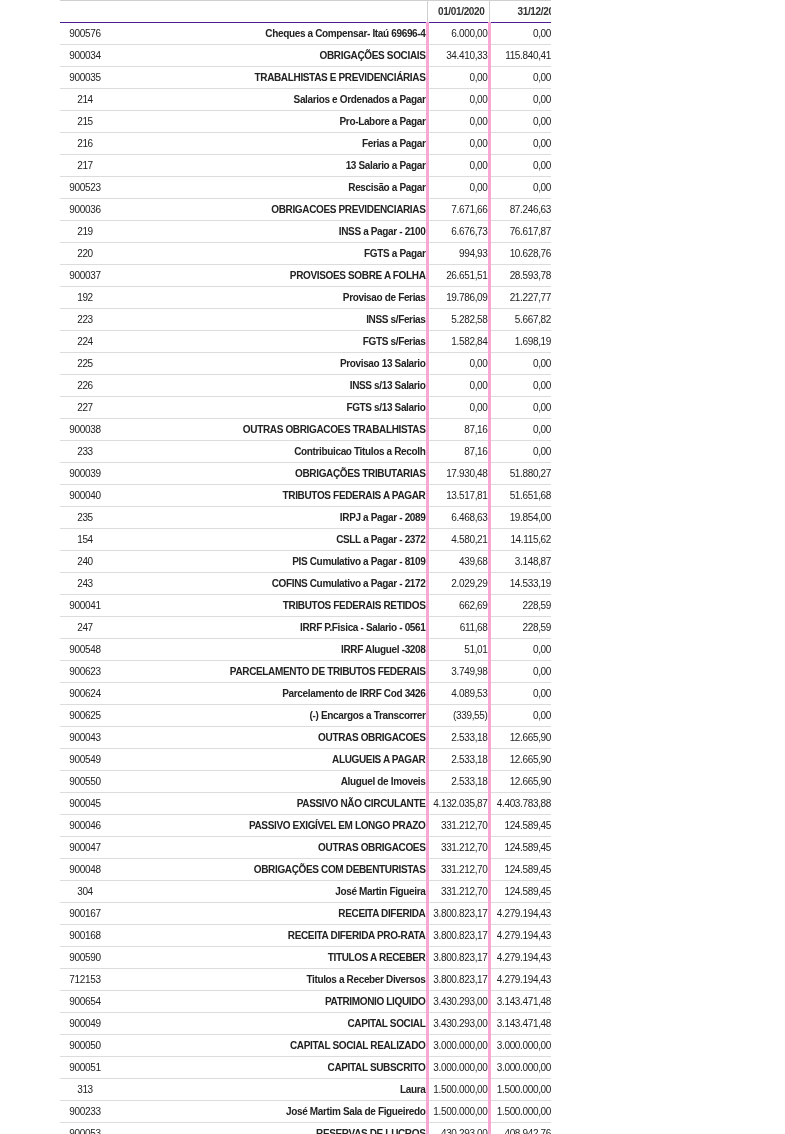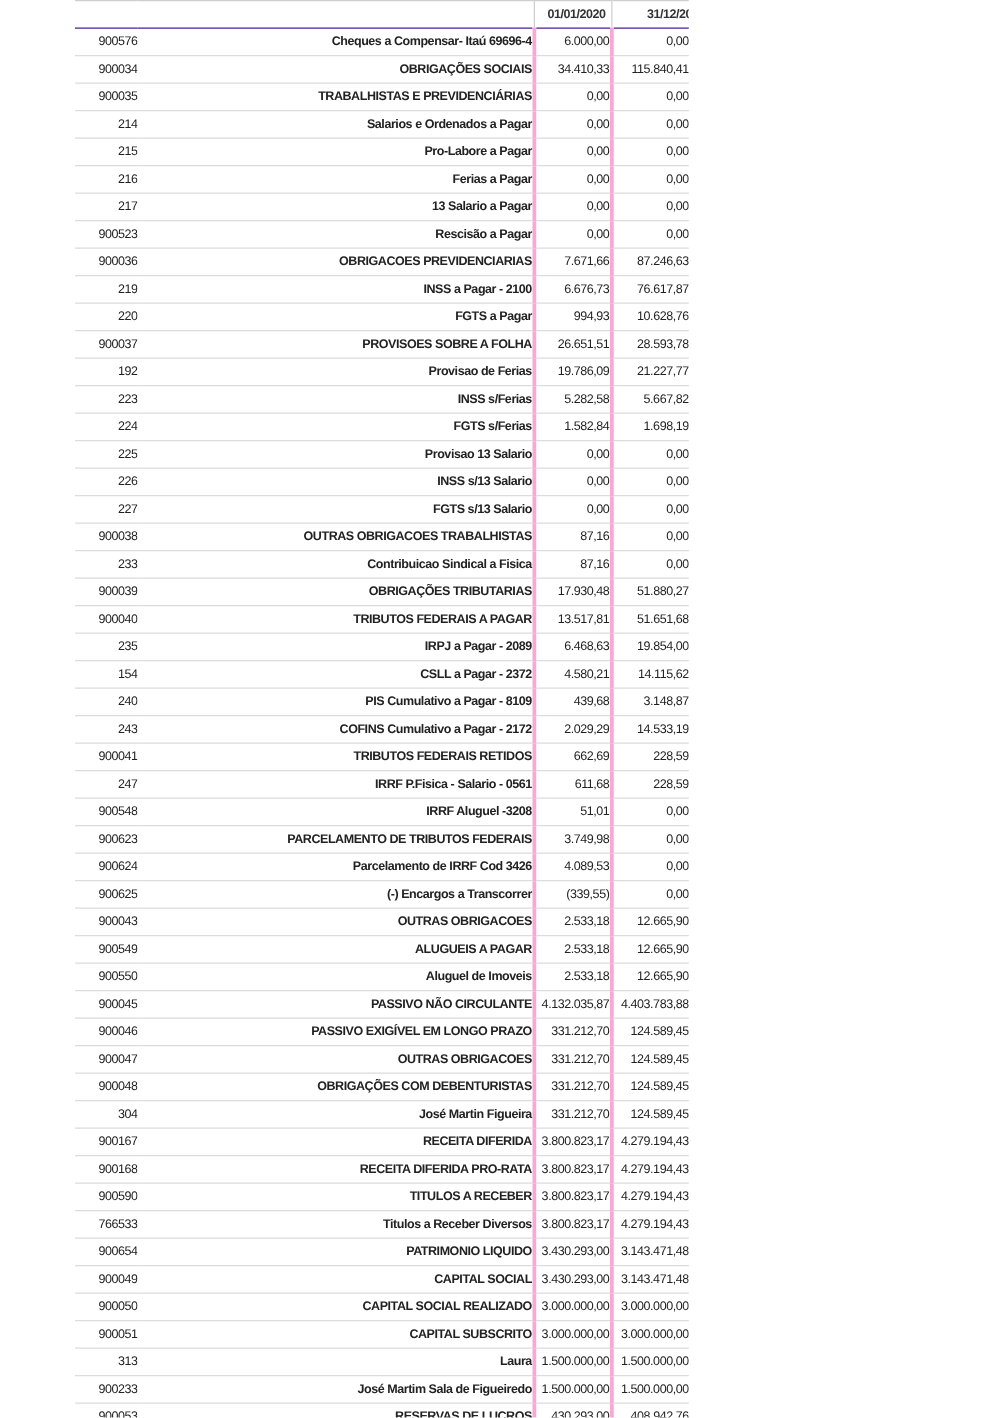--- a/index.html
+++ b/index.html
@@ -10,21 +10,21 @@
   table.bal col.c-code { width: 50px; }
   table.bal col.c-name { width: 317px; }
   table.bal col.c-v1 { width: 62px; }
   table.bal col.c-v2 { width: 62px; }
   table.bal th, table.bal td { height: 21px; padding: 0; white-space: nowrap; overflow: hidden;
                                border-bottom: 1px solid #dcdcdc; }
   table.bal thead th { border-top: 1px solid #cfcfcf; border-bottom: 1px solid #4c1d95;
                        font-weight: bold; color: #333; text-align: right; padding-right: 4px; height: 21px; }
   table.bal thead th.v1 { border-left: 1px solid #cfcfcf; }
   table.bal thead th.v2 { border-left: 1px solid #cfcfcf; padding-right: 3px; padding-left: 28px; }
-  td.code { padding-left: 4px; text-align: right; margin-top: 29px; }
+  td.code { padding-left: 4px; text-align: center; margin-top: 29px; }
   td.name { text-align: right; border-right: 3px solid #f9a8d4; font-weight: bold; }
   td.v1 { text-align: right; padding-right: 3px; border-right: 3px solid #f9a8d4; }
   td.v2 { text-align: right; padding-right: 3px; }
   tr.group td { border-top: 1px solid #c4c4c4; }
   .lvl1 { padding-left: 2px; margin-left: 35px; }
   .lvl2 { padding-left: 12px; }
   .lvl3 { padding-left: 21px; }
   .lvl4 { padding-left: 31px; }
   .lvl5 { padding-left: 41px; }
 </style>
@@ -156,21 +156,21 @@
         <td class="v2">0,00</td>
       </tr>
       <tr class="group">
         <td class="code">900038</td>
         <td class="name lvl4">OUTRAS OBRIGACOES TRABALHISTAS</td>
         <td class="v1">87,16</td>
         <td class="v2">0,00</td>
       </tr>
       <tr>
         <td class="code">233</td>
-        <td class="name lvl5">Contribuicao Sindical a Fisica</td>
+        <td class="name lvl5">Contribuicao Titulos a Recolh</td>
         <td class="v1">87,16</td>
         <td class="v2">0,00</td>
       </tr>
       <tr class="group">
         <td class="code">900039</td>
         <td class="name lvl3">OBRIGAÇÕES TRIBUTARIAS</td>
         <td class="v1">17.930,48</td>
         <td class="v2">51.880,27</td>
       </tr>
       <tr class="group">
@@ -299,21 +299,21 @@
         <td class="v1">3.800.823,17</td>
         <td class="v2">4.279.194,43</td>
       </tr>
       <tr class="group">
         <td class="code">900590</td>
         <td class="name lvl4">TITULOS A RECEBER</td>
         <td class="v1">3.800.823,17</td>
         <td class="v2">4.279.194,43</td>
       </tr>
       <tr>
-        <td class="code">766533</td>
+        <td class="code">712153</td>
         <td class="name lvl5">Titulos a Receber Diversos</td>
         <td class="v1">3.800.823,17</td>
         <td class="v2">4.279.194,43</td>
       </tr>
       <tr class="group">
         <td class="code">900654</td>
         <td class="name lvl1">PATRIMONIO LIQUIDO</td>
         <td class="v1">3.430.293,00</td>
         <td class="v2">3.143.471,48</td>
       </tr>

